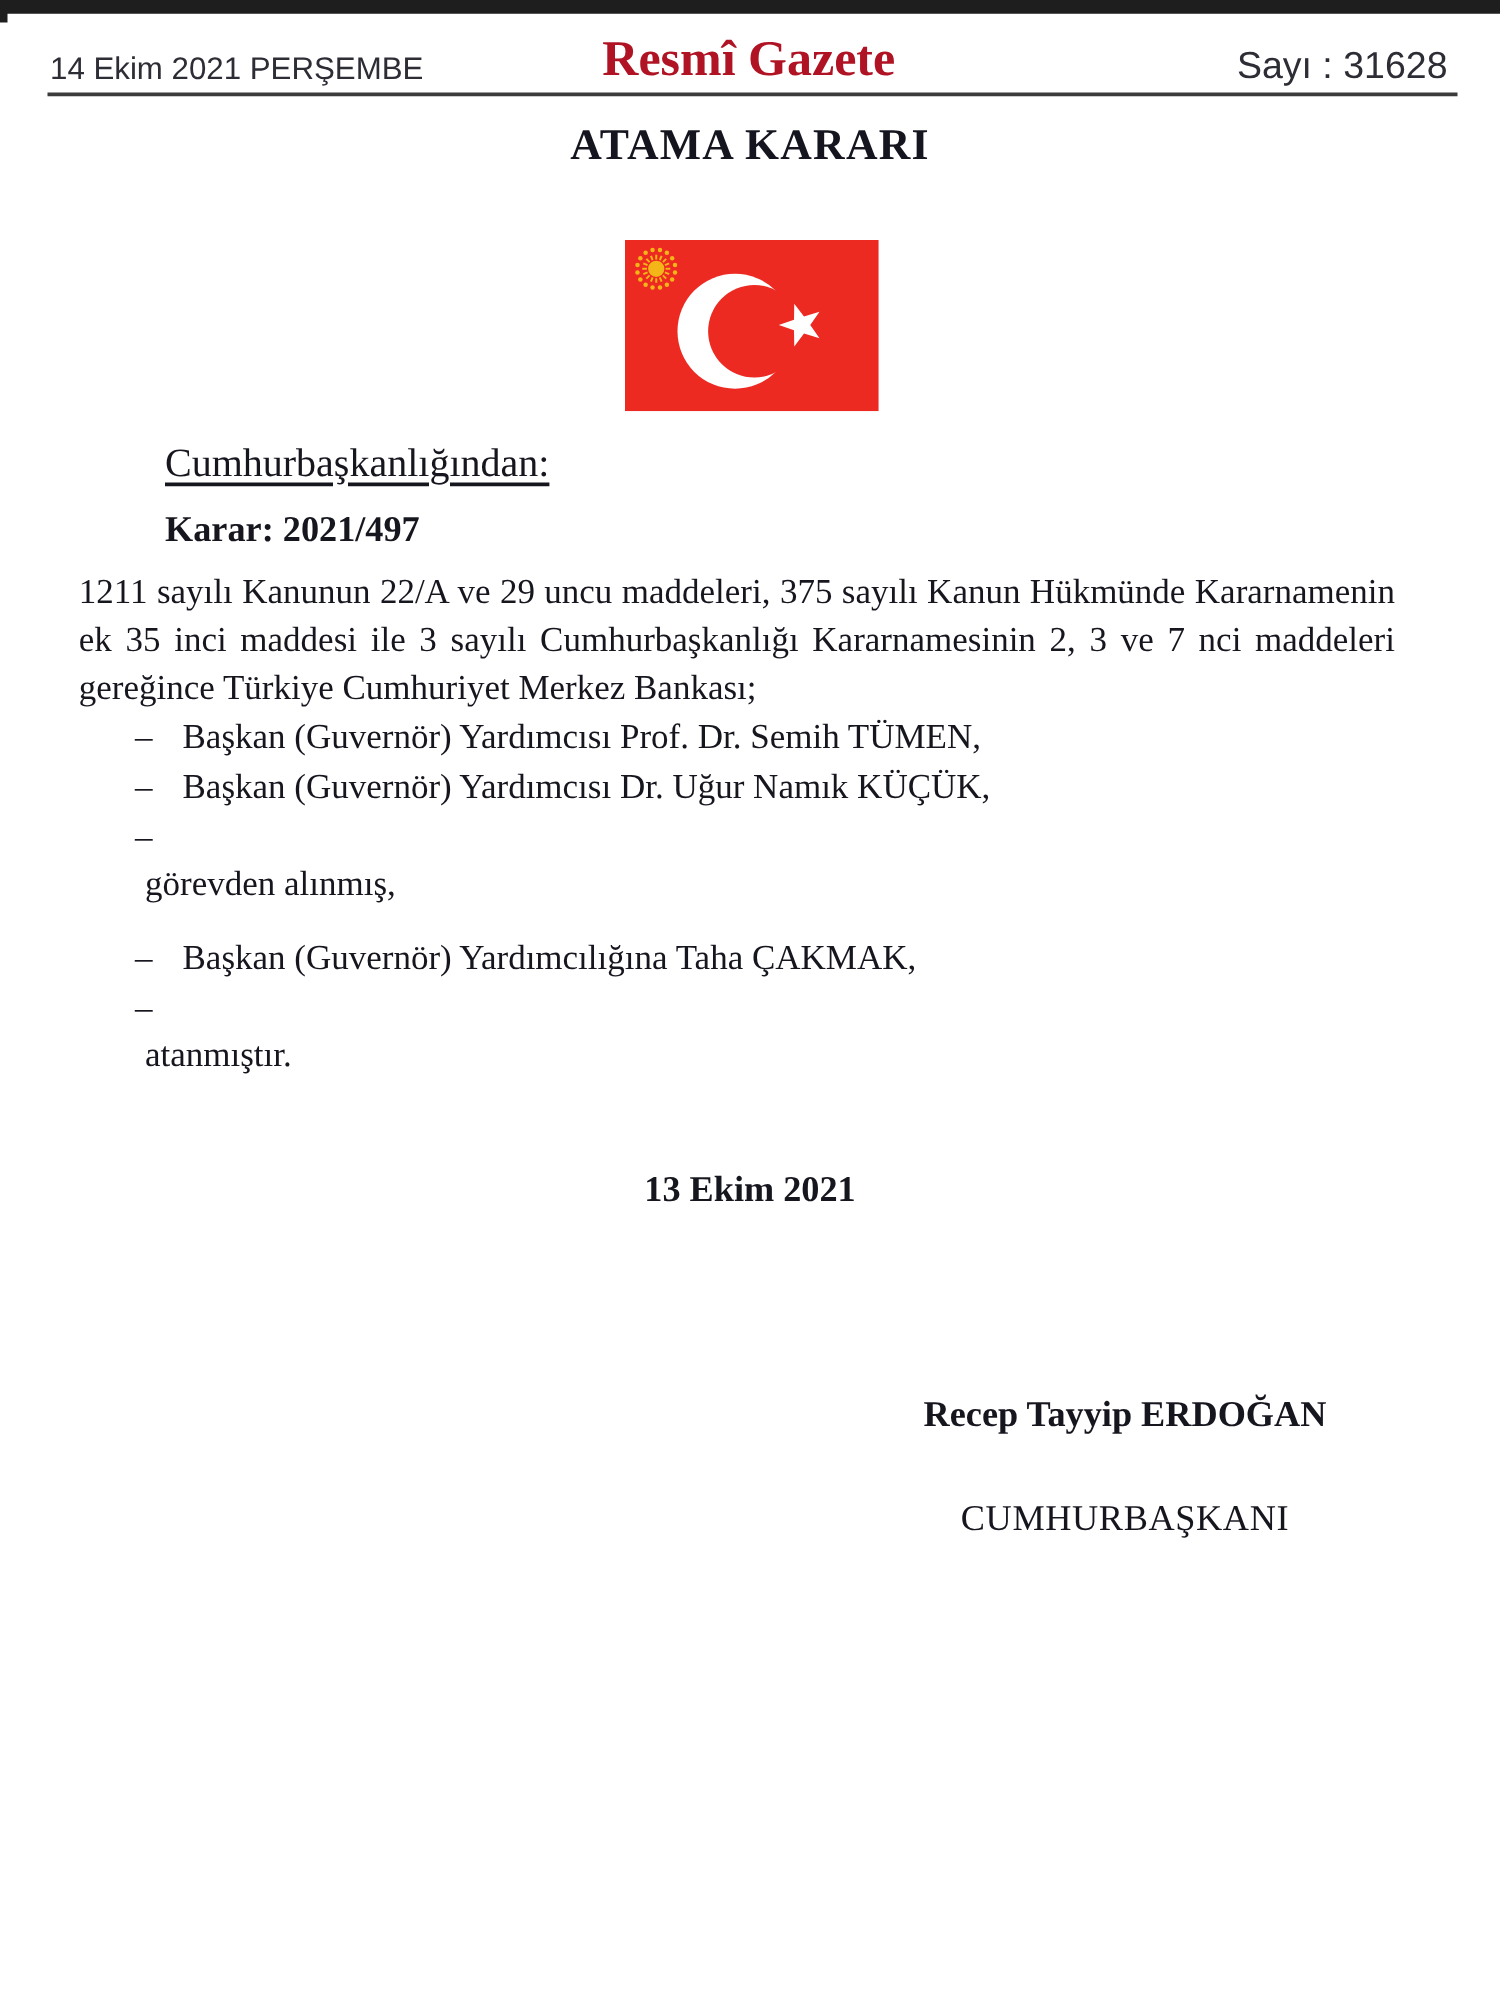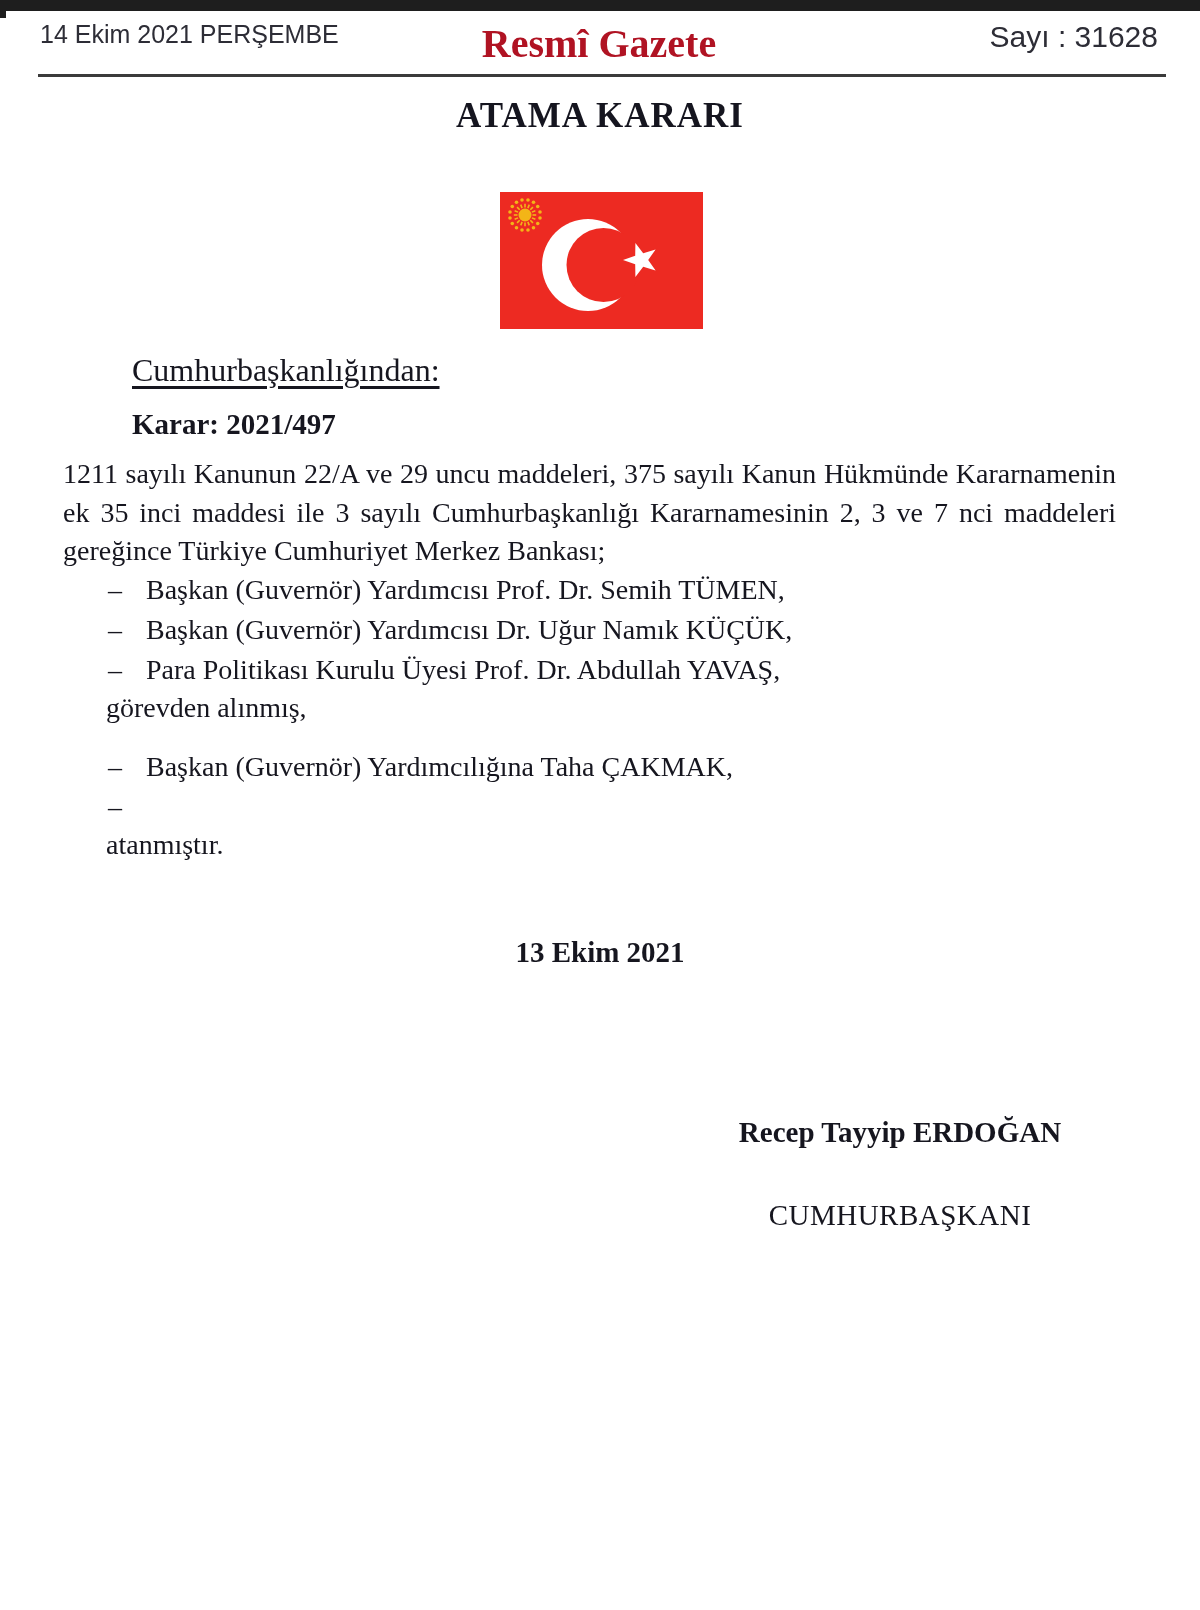--- a/index.html
+++ b/index.html
@@ -17,21 +17,21 @@
     background: #1e1e1e;
   }
   .edge-notch {
     position: absolute; top: 0; left: 0;
     width: 6px; height: 18px;
     background: #1e1e1e;
   }
   .header-row {
     position: absolute; top: 20px; left: 40px; right: 42px;
     height: 50px;
-    display: flex; align-items: flex-start;
+    display: flex; align-items: flex-end;
   }
   .header-date {
     width: 370px;
     font-family: "Liberation Sans", sans-serif;
     font-size: 25px; color: #2d2d36;
   }
   .masthead {
     flex: 1; text-align: center;
     font-family: "Liberation Serif", serif;
     font-weight: bold; font-size: 40px;
@@ -79,21 +79,21 @@
   .list-appointed { top: 747px; }
   .name-item {
     position: relative; height: 40px;
     font-size: 28px; line-height: 40px;
   }
   .name-item .marker {
     position: absolute; left: 108px; top: 0;
   }
   .name-item .item-text { margin-left: 146px; }
   .closing-line {
-    position: absolute; left: 106px;
+    position: absolute; left: 116px;
     font-size: 28px; line-height: 40px; text-align: right;
   }
   .closing-dismissed { top: 688px; }
   .closing-appointed { top: 825px; }
   .decision-date {
     position: absolute; top: 932px; left: 0; width: 1200px;
     text-align: center; font-size: 29px; line-height: 40px; font-weight: bold;
   }
   .signatory-name {
     position: absolute; top: 1115px; left: 620px; width: 560px;
@@ -174,21 +174,20 @@
   <div class="name-item">
     <span class="marker">–</span>
     <div class="item-text">Başkan (Guvernör) Yardımcısı Prof. Dr. Semih TÜMEN,</div>
   </div>
   <div class="name-item">
     <span class="marker">–</span>
     <div class="item-text">Başkan (Guvernör) Yardımcısı Dr. Uğur Namık KÜÇÜK,</div>
   </div>
   <div class="name-item">
     <span class="marker">–</span>
-    <div class="item-text">Para Politikası Kurulu Üyesi Prof. Dr. Abdullah YAVAŞ,</div>
   </div>
 </div>
 <div class="closing-line closing-dismissed">görevden alınmış,</div>
 
 <div class="name-list list-appointed">
   <div class="name-item">
     <span class="marker">–</span>
     <div class="item-text">Başkan (Guvernör) Yardımcılığına Taha ÇAKMAK,</div>
   </div>
   <div class="name-item">

